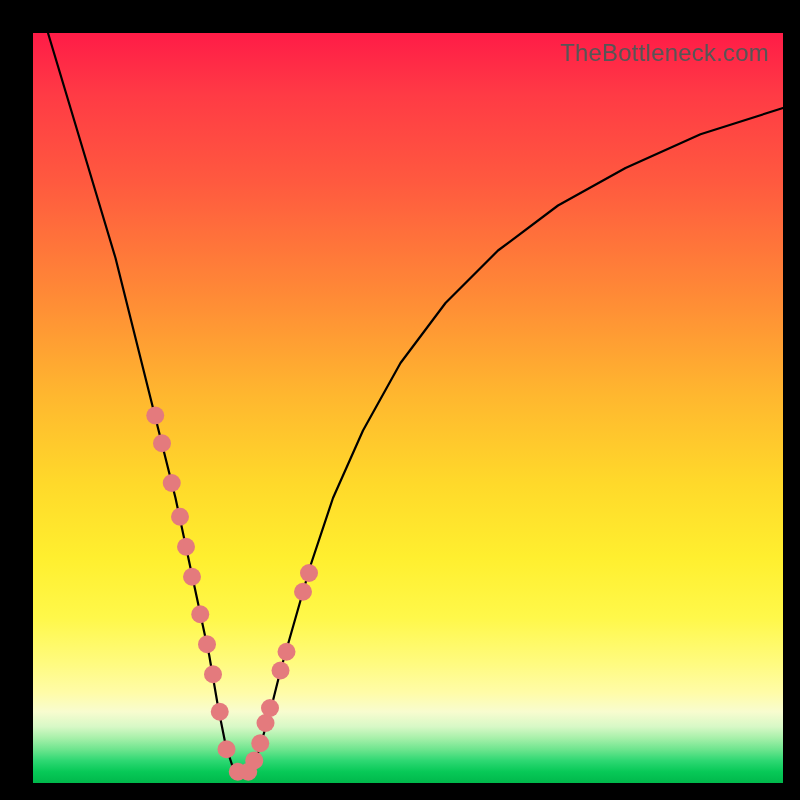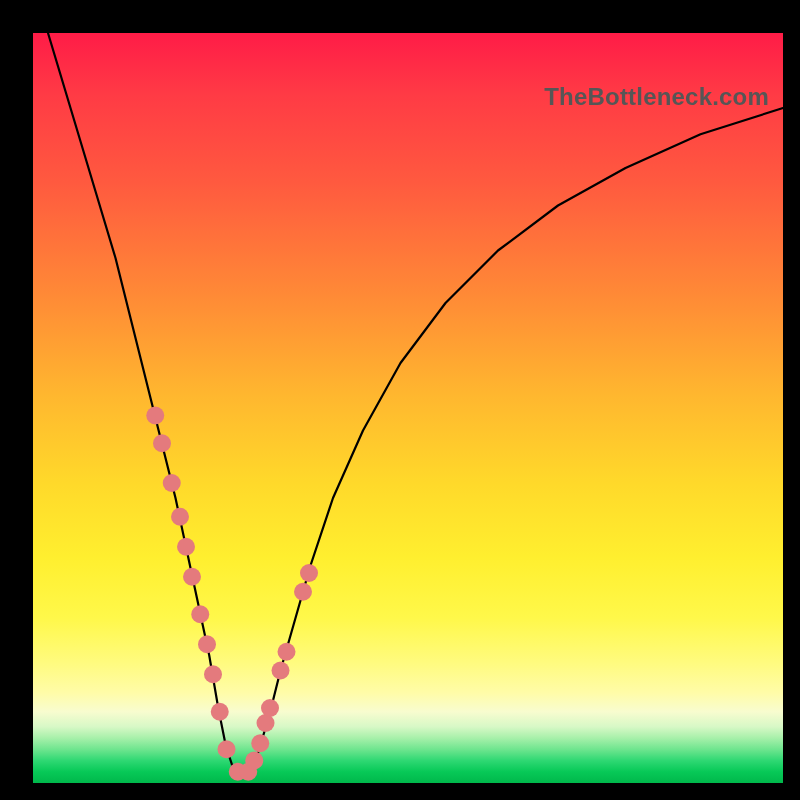--- a/index.html
+++ b/index.html
@@ -43,25 +43,24 @@
       #2fd873 97%,
       #07c957 98.5%,
       #00b84b 100%
     );
   }
   .watermark {
     position: absolute;
     top: 6px;
     right: 14px;
     font-size: 24px;
-    font-weight: 700;
+    font-weight: 400;
     color: #565656;
     letter-spacing: 0.2px;
     user-select: none;
-    margin-top: 44px;
   }
   svg.curve {
     position: absolute;
     left: 0;
     top: 0;
     width: 750px;
     height: 750px;
     overflow: visible;
   }
 </style>

